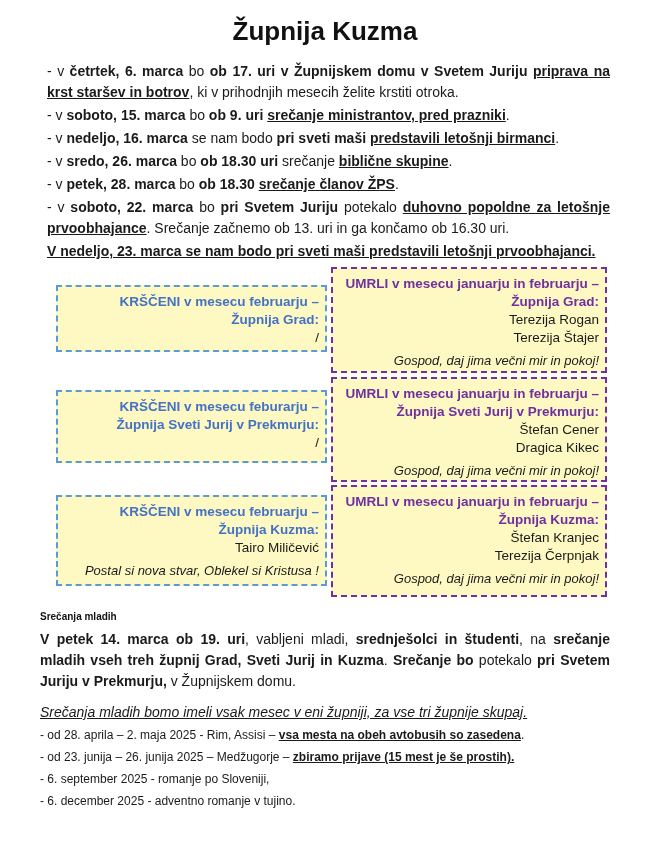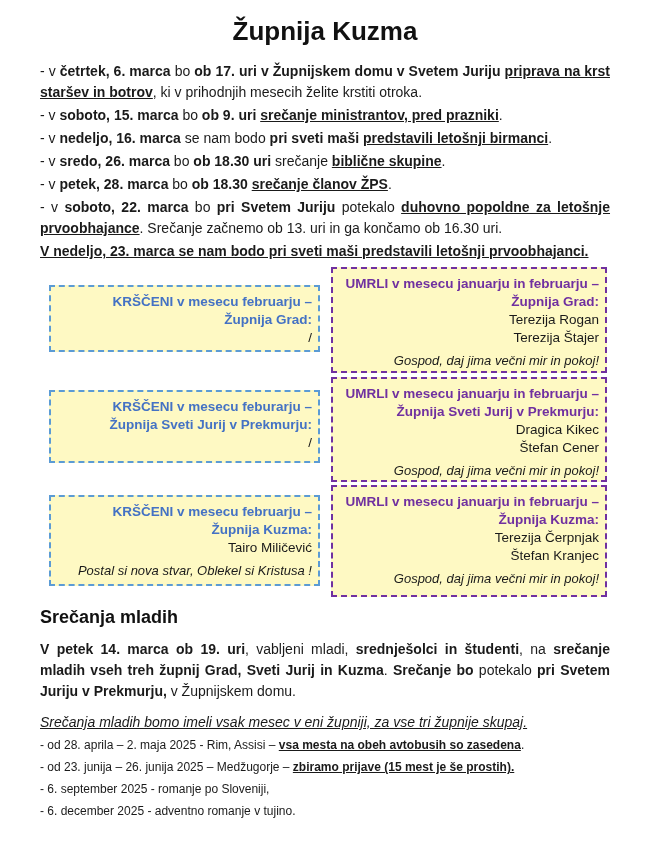--- a/index.html
+++ b/index.html
@@ -17,57 +17,57 @@
   .i { font-style: italic; }
 
   h1.doc-title {
     font-size: 26px; line-height: 30px; font-weight: bold;
     text-align: center; margin: 0 0 15px 0; color: #111;
   }
 
   p.ann {
     font-size: 14px; line-height: 21px;
     text-align: justify; text-align-last: left;
-    margin: 0 0 2px 0;
+    margin: 0 0 2px 7px;
   }
   p.ann.last-bold { margin-bottom: 0; }
 
   
   .boxes {
     position: relative; height: 331px; margin-top: 5px;
   }
   .box {
     position: absolute;
     border: 2px dashed;
     text-align: right;
     padding: 6px 6px;
     overflow: hidden;
     background: #fef9c3;
   }
-  .box.blue   { left: 9px;     width: 271px; border-color: #5B9BD5; }
+  .box.blue   { left: 16px;     width: 271px; border-color: #5B9BD5; }
   .box.purple { left: 291px; width: 276px; border-color: #7030A0; }
   .box-head { font-weight: bold; font-size: 13.5px; line-height: 18px; }
   .box.blue   .box-head { color: #4472C4; }
   .box.purple .box-head { color: #7030A0; }
   .box-names { font-size: 13.5px; line-height: 18px; color: #1a1a1a; }
   .box-quote {
     font-size: 13px; line-height: 18px; font-style: italic;
     color: #1a1a1a; margin-top: 5px;
   }
   #box-l1 { top: 18px;  height: 67px; }
   #box-l2 { top: 123px; height: 73px; }
   #box-l3 { top: 228px; height: 91px; }
   #box-r1 { top: 0;     height: 106px; }
   #box-r2 { top: 110px; height: 105px; }
   #box-r3 { top: 218px; height: 112px; }
 
   
   h2.youth-heading {
-    font-size: 18px; line-height: 20px; font-weight: bold;
-    margin-top: 9px; margin-bottom: 12px; color: #111;
+    font-size: 10px; line-height: 20px; font-weight: bold;
+    margin-top: 9px; margin-bottom: 2px; color: #111;
   }
   p.youth-par {
     font-size: 14px; line-height: 21px;
     text-align: justify; text-align-last: left;
     margin-bottom: 10px;
   }
   p.youth-note { font-size: 14px; line-height: 21px; margin-bottom: 2px; }
 
   
   h3.romanja-heading {
@@ -135,34 +135,34 @@
         </div>
       <div class="box-quote">Gospod, daj jima večni mir in pokoj!</div>
     </div>
 
     <div class="box purple" id="box-r2">
       <div class="box-head">
         <div>UMRLI v mesecu januarju in februarju –</div>
         <div>Župnija Sveti Jurij v Prekmurju:</div>
       </div>
       <div class="box-names">
+          <div>Štefan Cener</div>
           <div>Dragica Kikec</div>
-          <div>Štefan Cener</div>
         </div>
       <div class="box-quote">Gospod, daj jima večni mir in pokoj!</div>
     </div>
 
     <div class="box purple" id="box-r3">
       <div class="box-head">
         <div>UMRLI v mesecu januarju in februarju –</div>
         <div>Župnija Kuzma:</div>
       </div>
       <div class="box-names">
+          <div>Štefan Kranjec</div>
           <div>Terezija Čerpnjak</div>
-          <div>Štefan Kranjec</div>
         </div>
       <div class="box-quote">Gospod, daj jima večni mir in pokoj!</div>
     </div>
 
   </div>
 
   <h2 class="youth-heading">Srečanja mladih</h2>
   <p class="youth-par"><span class="b">V petek 14. marca ob 19. uri</span><span>, vabljeni mladi, </span><span class="b">srednješolci in študenti</span><span>, na </span><span class="b">srečanje mladih vseh treh župnij Grad, Sveti Jurij in Kuzma</span><span>. </span><span class="b">Srečanje bo</span><span> potekalo </span><span class="b">pri Svetem Juriju v Prekmurju,</span><span> v Župnijskem domu.</span></p>
   <p class="youth-note"><span class="u i">Srečanja mladih bomo imeli vsak mesec v eni župniji, za vse tri župnije skupaj.</span></p>
 

